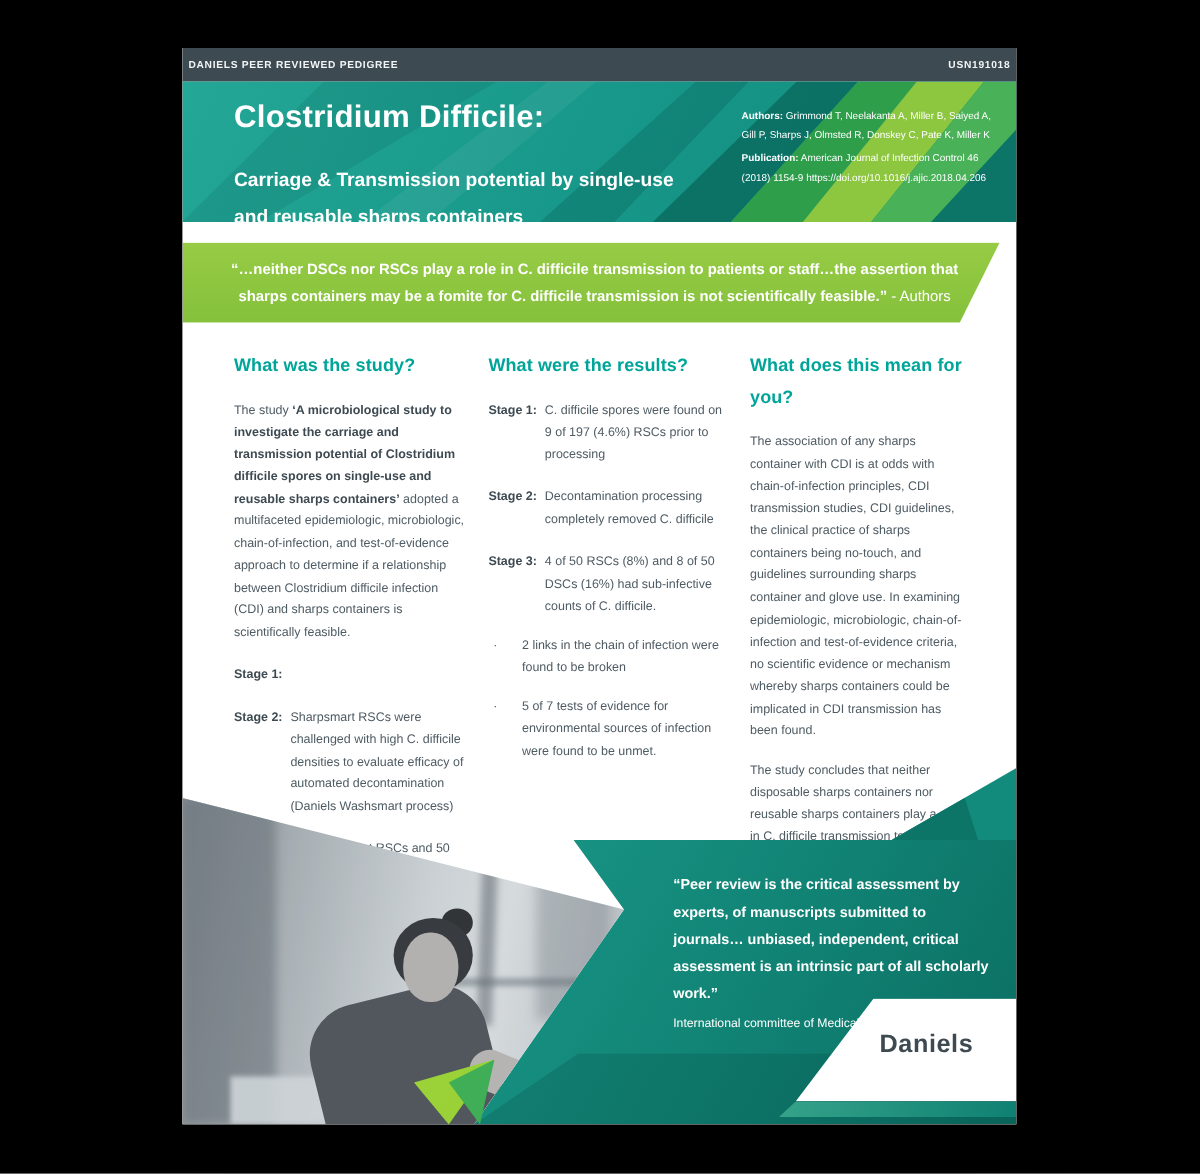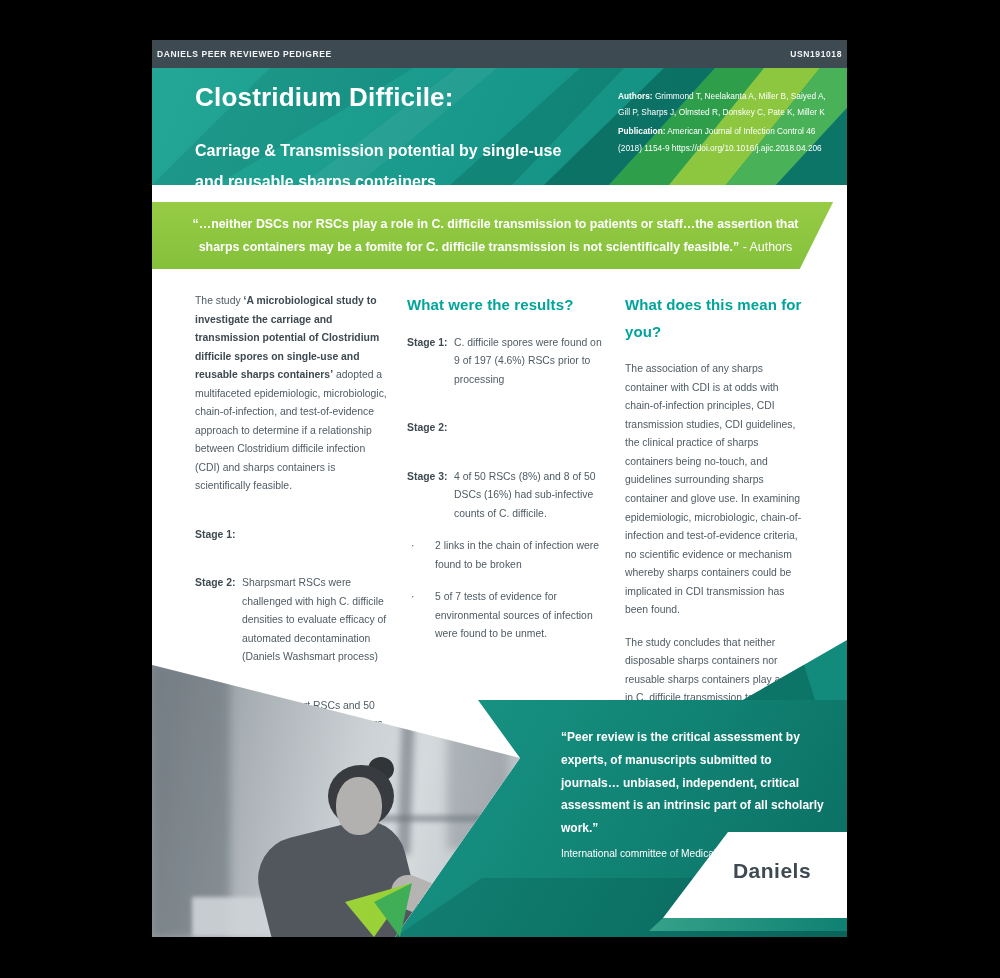--- a/index.html
+++ b/index.html
@@ -49,21 +49,21 @@
   .quotebar .qattr{font-weight:normal;}
   
   .columns{display:flex;gap:16px;padding:23px 44px 0 43px;color:#4e5b63;}
   .col{font-size:10.4px;line-height:1.78;}
   .col1{flex:0 0 196px;}
   .col2{flex:0 0 202px;}
   .col3{flex:1;}
   h2.colhead{margin:0 0 15px 0;font-size:15px;color:#00a59a;font-weight:bold;letter-spacing:.1px;}
   .col p{margin:0 0 14px 0;}
   .boldspan{font-weight:bold;color:#3e4a52;}
-  .stage{display:flex;margin-top:30px;}
+  .stage{display:flex;margin-top:17px;}
   .stage-label{flex:0 0 47px;font-weight:bold;color:#3e4a52;}
   .stage-text{flex:1;}
   .bullet{display:flex;margin-top:14px;}
   .bullet::before{content:"·";flex:0 0 24px;padding-left:4px;color:#4e5b63;}
   
   .teal-mass{position:absolute;left:0;top:640px;width:695px;height:257px;
     background:linear-gradient(120deg,#1ea291 10%,#108173 70%,#0b6d61 100%);
     clip-path:polygon(326px 20px,695px 20px,695px 257px,243px 257px,368px 78px);}
   .teal-tri{position:absolute;left:0;top:600px;width:695px;height:60px;
     background:#128b7c;clip-path:polygon(591px 60px,695px 0px,695px 60px);}
@@ -145,20 +145,21 @@
 
   <div class="quotebar">
     <div class="qtext">
       <span>“…neither DSCs nor RSCs play a role in C. difficile transmission to patients or staff…the assertion that sharps containers may be a fomite for C. difficile transmission is not scientifically feasible.”</span><span class="qattr"> - Authors</span>
     </div>
   </div>
 
   <div class="columns">
 
     <div class="col col1">
+      <h2 class="colhead">What was the study?</h2>
       <p><span>The study </span><span class="boldspan">‘A microbiological study to investigate the carriage and transmission potential of Clostridium difficile spores on single-use and reusable sharps containers’</span><span> adopted a multifaceted epidemiologic, microbiologic, chain-of-infection, and test-of-evidence approach to determine if a relationship between Clostridium difficile infection (CDI) and sharps containers is scientifically feasible.</span></p>
       <div class="stage">
         <span class="stage-label">Stage 1:</span>
       </div>
       <div class="stage">
         <span class="stage-label">Stage 2:</span>
         <span class="stage-text">Sharpsmart RSCs were challenged with high C. difficile densities to evaluate efficacy of automated decontamination (Daniels Washsmart process)</span>
       </div>
       <div class="stage">
         <span class="stage-label">Stage 3:</span>
@@ -167,20 +168,21 @@
     </div>
 
     <div class="col col2">
       <h2 class="colhead">What were the results?</h2>
       <div class="stage" style="margin-top:0">
         <span class="stage-label">Stage 1:</span>
         <span class="stage-text">C. difficile spores were found on 9 of 197 (4.6%) RSCs prior to processing</span>
       </div>
       <div class="stage">
         <span class="stage-label">Stage 2:</span>
+        <span class="stage-text">Decontamination processing completely removed C. difficile</span>
       </div>
       <div class="stage">
         <span class="stage-label">Stage 3:</span>
         <span class="stage-text">4 of 50 RSCs (8%) and 8 of 50 DSCs (16%) had sub-infective counts of C. difficile.</span>
       </div>
       <div class="bullet">
         <span class="stage-text">2 links in the chain of infection were found to be broken</span>
       </div>
       <div class="bullet">
         <span class="stage-text">5 of 7 tests of evidence for environmental sources of infection were found to be unmet.</span>

